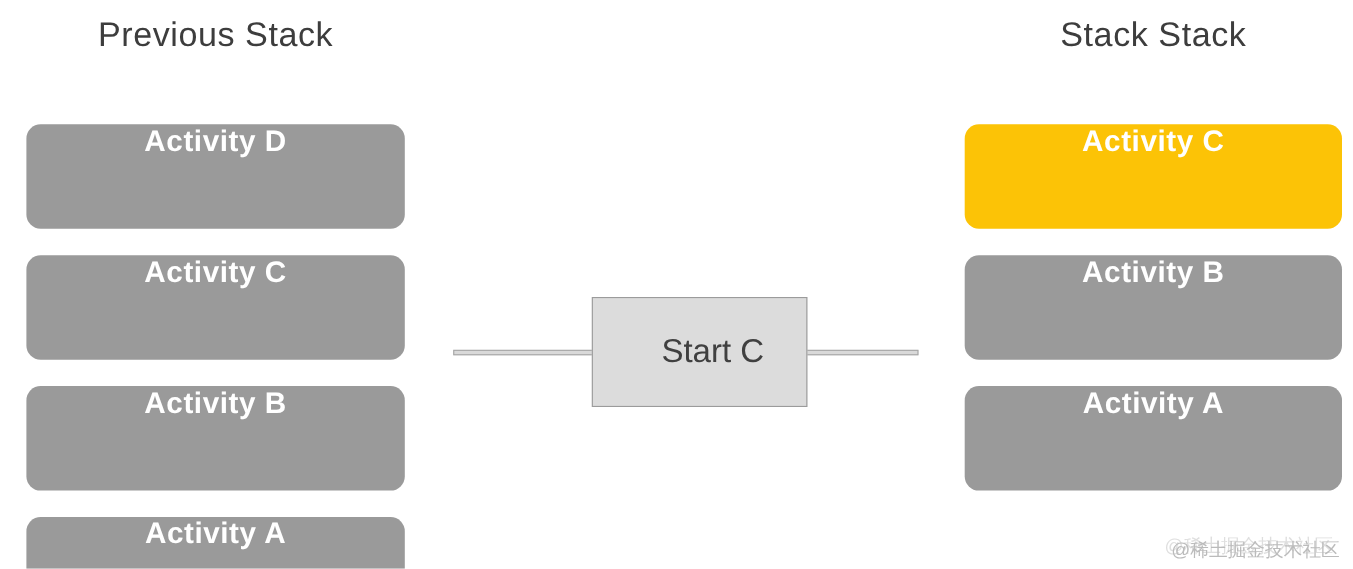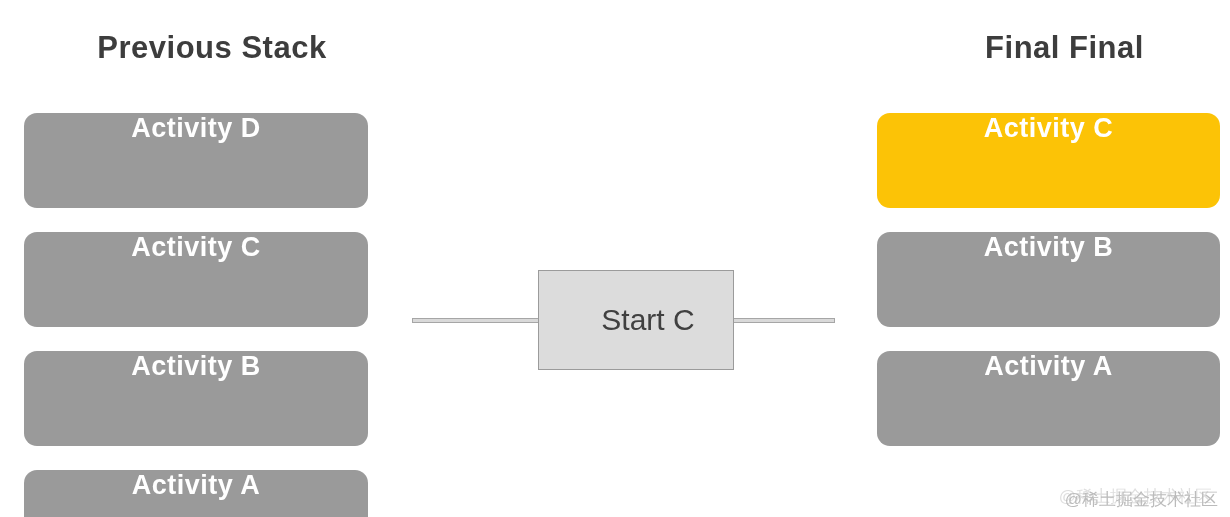--- a/index.html
+++ b/index.html
@@ -11,23 +11,23 @@
   .canvas {
     position: relative;
     width: 1230px;
     height: 517px;
     background: var(--canvas-bg, #ffffff);
     overflow: hidden;
   }
   .stack-title {
     position: absolute;
     top: 14px;
-    margin: 16px;
+    margin: 0;
     font-size: 31px;
-    font-weight: bold;
+    font-weight: normal;
     color: var(--title-text, #3d3d3d);
     text-align: center;
     letter-spacing: 0.5px;
   }
   .stack-title.left  { left: 24px;  width: 344px; }
   .stack-title.right { left: 877px; width: 343px; }
 
   .stack {
     position: absolute;
     top: 113px;
@@ -94,21 +94,21 @@
     white-space: nowrap;
   }
 </style>
 </head>
 <body>
 
 <div class="canvas">
 
   <h1 class="stack-title left">Previous Stack</h1>
 
-  <h1 class="stack-title right">Final Final</h1>
+  <h1 class="stack-title right">Stack Stack</h1>
 
   <div class="stack left-stack">
     <div class="activity-box">
       <span class="activity-label">Activity D</span>
     </div>
     <div class="activity-box">
       <span class="activity-label">Activity C</span>
     </div>
     <div class="activity-box">
       <span class="activity-label">Activity B</span>

